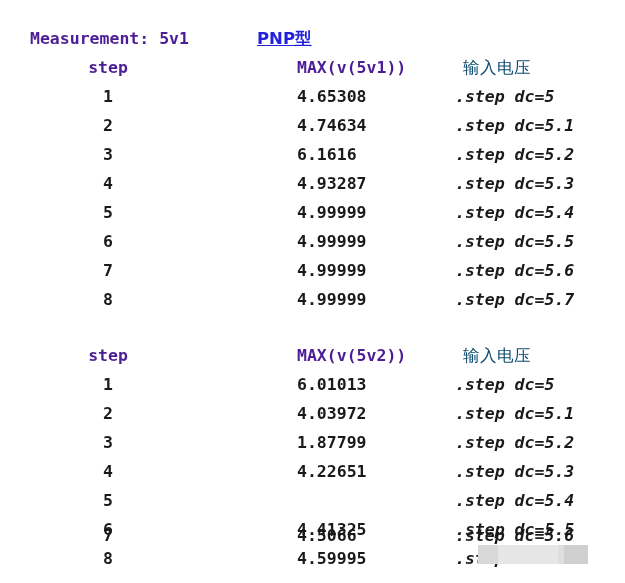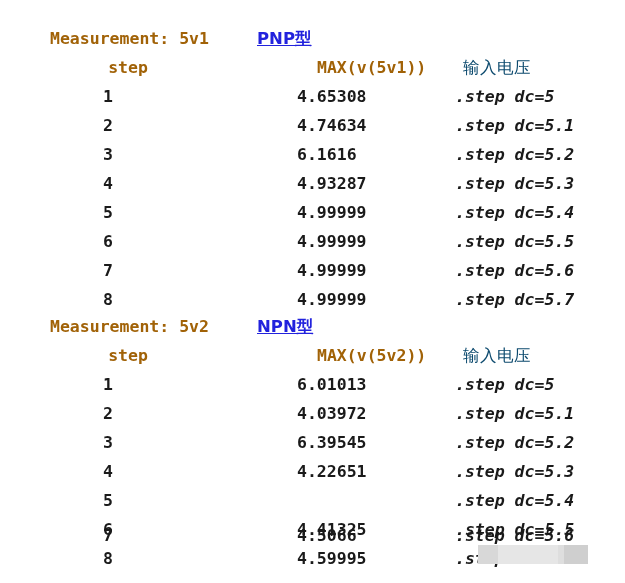--- a/index.html
+++ b/index.html
@@ -50,22 +50,21 @@
   .col-value   { left: 277px; padding-left: 20px; }
   .col-note    { left: 455px; font-style: italic; }
   .col-volt    { left: 463px; }
 
   
   .mono-bold {
     font-family: "DejaVu Sans Mono", "Liberation Mono", monospace;
     font-weight: bold;
     font-size: 16.5px;
     letter-spacing: 0px;
-    color: #a16207;
-    margin-left: 20px;
+    color: #4c1d95;
   }
 
   .mono-reg {
     font-family: "DejaVu Sans Mono", "Liberation Mono", monospace;
     font-weight: bold;
     font-size: 16.5px;
     color: #1a1a1a;
   }
 
   .tag-blue {
@@ -157,44 +156,40 @@
     <span class="cell col-step mono-reg">7</span>
     <span class="cell col-value mono-reg">4.99999</span>
     <span class="cell col-note mono-reg">.step dc=5.6</span>
   </div>
   <div class="row" style="top:285px;">
     <span class="cell col-step mono-reg">8</span>
     <span class="cell col-value mono-reg">4.99999</span>
     <span class="cell col-note mono-reg">.step dc=5.7</span>
   </div>
 
-  <div class="row" style="top:312px;">
-    <span class="cell col-label mono-bold">Measurement: 5v2</span>
-    <span class="cell col-tag tag-blue">NPN型</span>
-  </div>
 
   <div class="row" style="top:341px;">
     <span class="cell col-step mono-bold">step</span>
     <span class="cell col-value mono-bold">MAX(v(5v2))</span>
     <span class="cell col-volt cjk-gray">输入电压</span>
   </div>
 
   <div class="row" style="top:370px;">
     <span class="cell col-step mono-reg">1</span>
     <span class="cell col-value mono-reg">6.01013</span>
     <span class="cell col-note mono-reg">.step dc=5</span>
   </div>
   <div class="row" style="top:399px;">
     <span class="cell col-step mono-reg">2</span>
     <span class="cell col-value mono-reg">4.03972</span>
     <span class="cell col-note mono-reg">.step dc=5.1</span>
   </div>
   <div class="row" style="top:428px;">
     <span class="cell col-step mono-reg">3</span>
-    <span class="cell col-value mono-reg">6.39545</span>
+    <span class="cell col-value mono-reg">1.87799</span>
     <span class="cell col-note mono-reg">.step dc=5.2</span>
   </div>
   <div class="row" style="top:457px;">
     <span class="cell col-step mono-reg">4</span>
     <span class="cell col-value mono-reg">4.22651</span>
     <span class="cell col-note mono-reg">.step dc=5.3</span>
   </div>
   <div class="row" style="top:486px;">
     <span class="cell col-step mono-reg">5</span>
     <span class="cell col-note mono-reg">.step dc=5.4</span>

